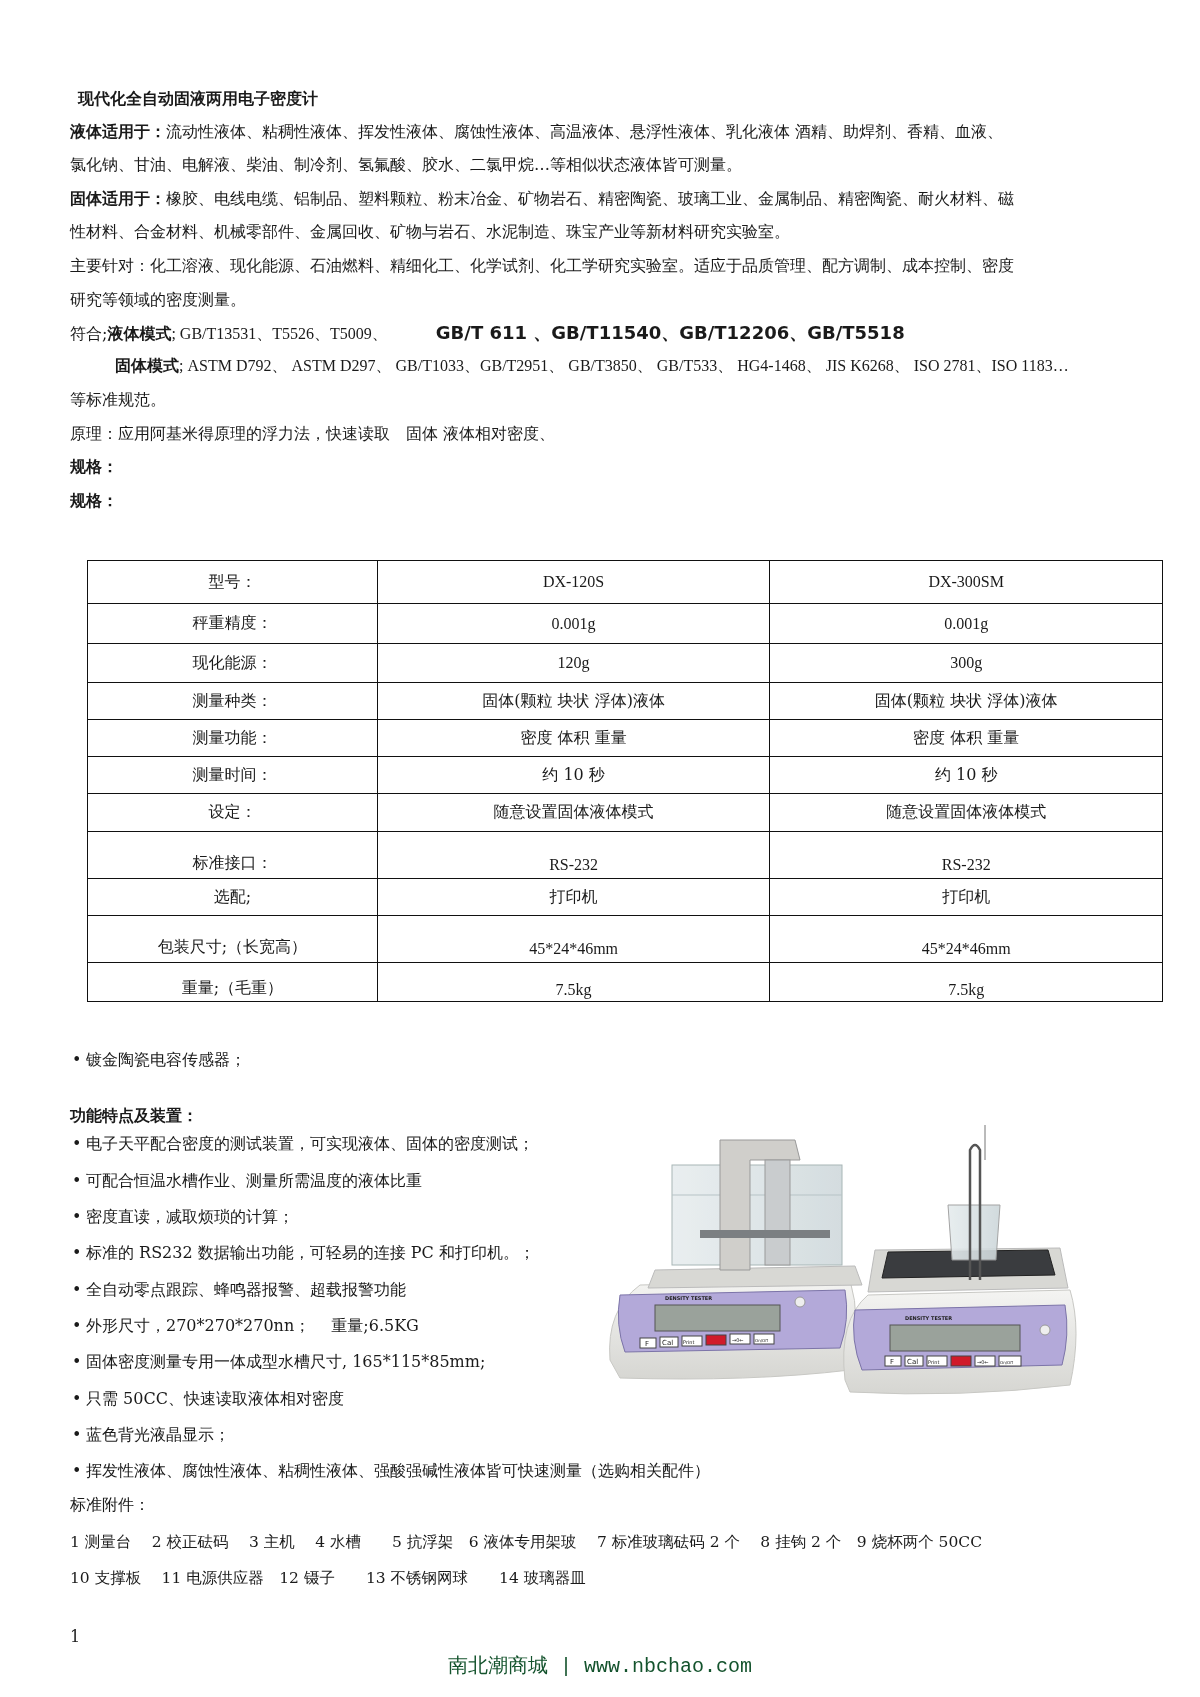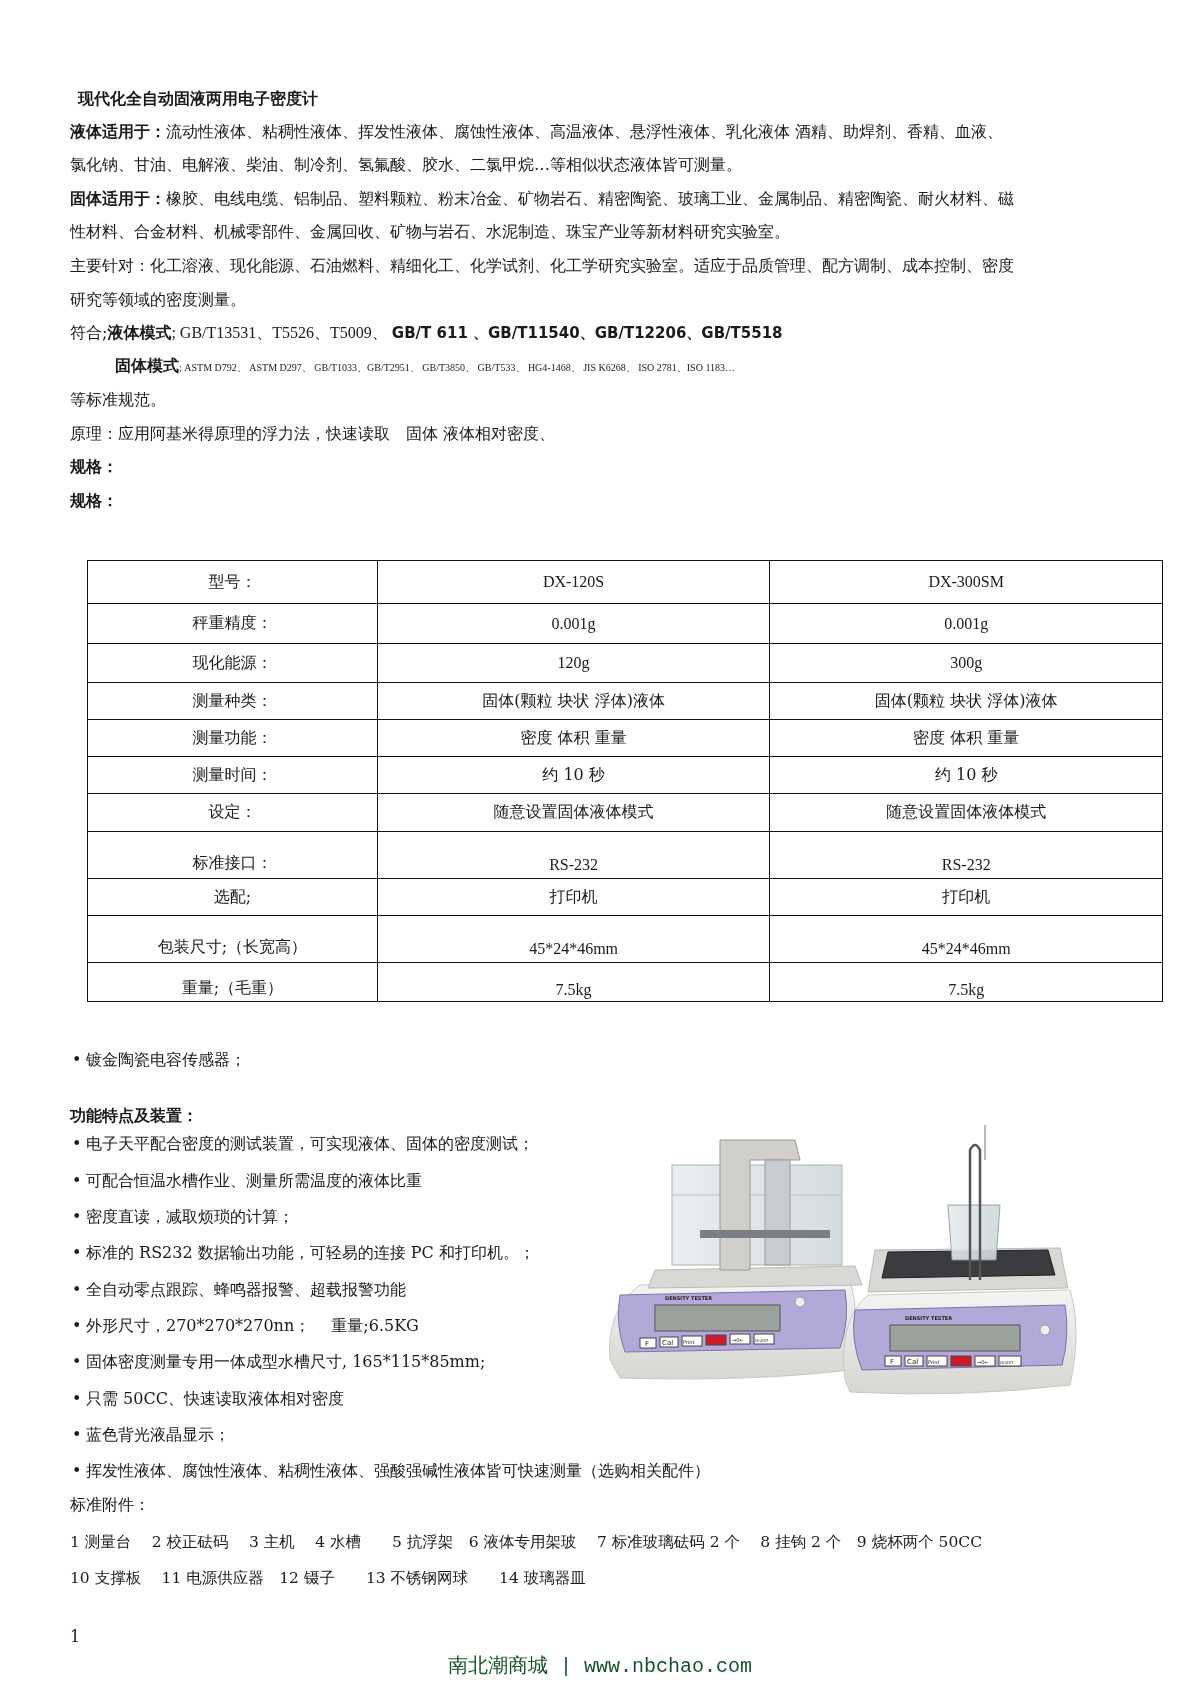--- a/index.html
+++ b/index.html
@@ -56,24 +56,24 @@
 
   <div class="line" style="top:188px;">
     <span class="bold">固体适用于：</span><span>橡胶、电线电缆、铝制品、塑料颗粒、粉末冶金、矿物岩石、精密陶瓷、玻璃工业、金属制品、精密陶瓷、耐火材料、磁</span>
   </div>
   <div class="line" style="top:221px;">性材料、合金材料、机械零部件、金属回收、矿物与岩石、水泥制造、珠宝产业等新材料研究实验室。</div>
 
   <div class="line" style="top:255px;">主要针对：化工溶液、现化能源、石油燃料、精细化工、化学试剂、化工学研究实验室。适应于品质管理、配方调制、成本控制、密度</div>
   <div class="line" style="top:289px;">研究等领域的密度测量。</div>
 
   <div class="line" style="top:322px;">
-    <span>符合;</span><span class="bold">液体模式</span><span class="mono" style="font-size:16px;">; GB/T13531、T5526、T5009、 </span><span class="bold" style="font-size:15px;">GB/T 611 、GB/T11540、GB/T12206、GB/T5518</span>
+    <span>符合;</span><span class="bold">液体模式</span><span class="mono" style="font-size:16px;">; GB/T13531、T5526、T5009、 </span><span class="bold" style="font-size:18px;margin-left:44px;">GB/T 611 、GB/T11540、GB/T12206、GB/T5518</span>
   </div>
   <div class="line indent" style="top:355px;">
-    <span class="bold">固体模式</span><span class="mono" style="font-size:10px;text-align:right;">; ASTM D792、 ASTM D297、 GB/T1033、GB/T2951、 GB/T3850、 GB/T533、 HG4-1468、 JIS K6268、 ISO 2781、ISO 1183…</span>
+    <span class="bold">固体模式</span><span class="mono" style="font-size:16px;text-align:right;">; ASTM D792、 ASTM D297、 GB/T1033、GB/T2951、 GB/T3850、 GB/T533、 HG4-1468、 JIS K6268、 ISO 2781、ISO 1183…</span>
   </div>
   <div class="line" style="top:389px;">等标准规范。</div>
 
   <div class="line" style="top:423px;">原理：应用阿基米得原理的浮力法，快速读取　固体 液体相对密度、</div>
 
   <div class="line bold" style="top:456px;">规格：</div>
   <div class="line bold" style="top:490px;">规格：</div>
 
   <table class="spec">
     <tbody>

